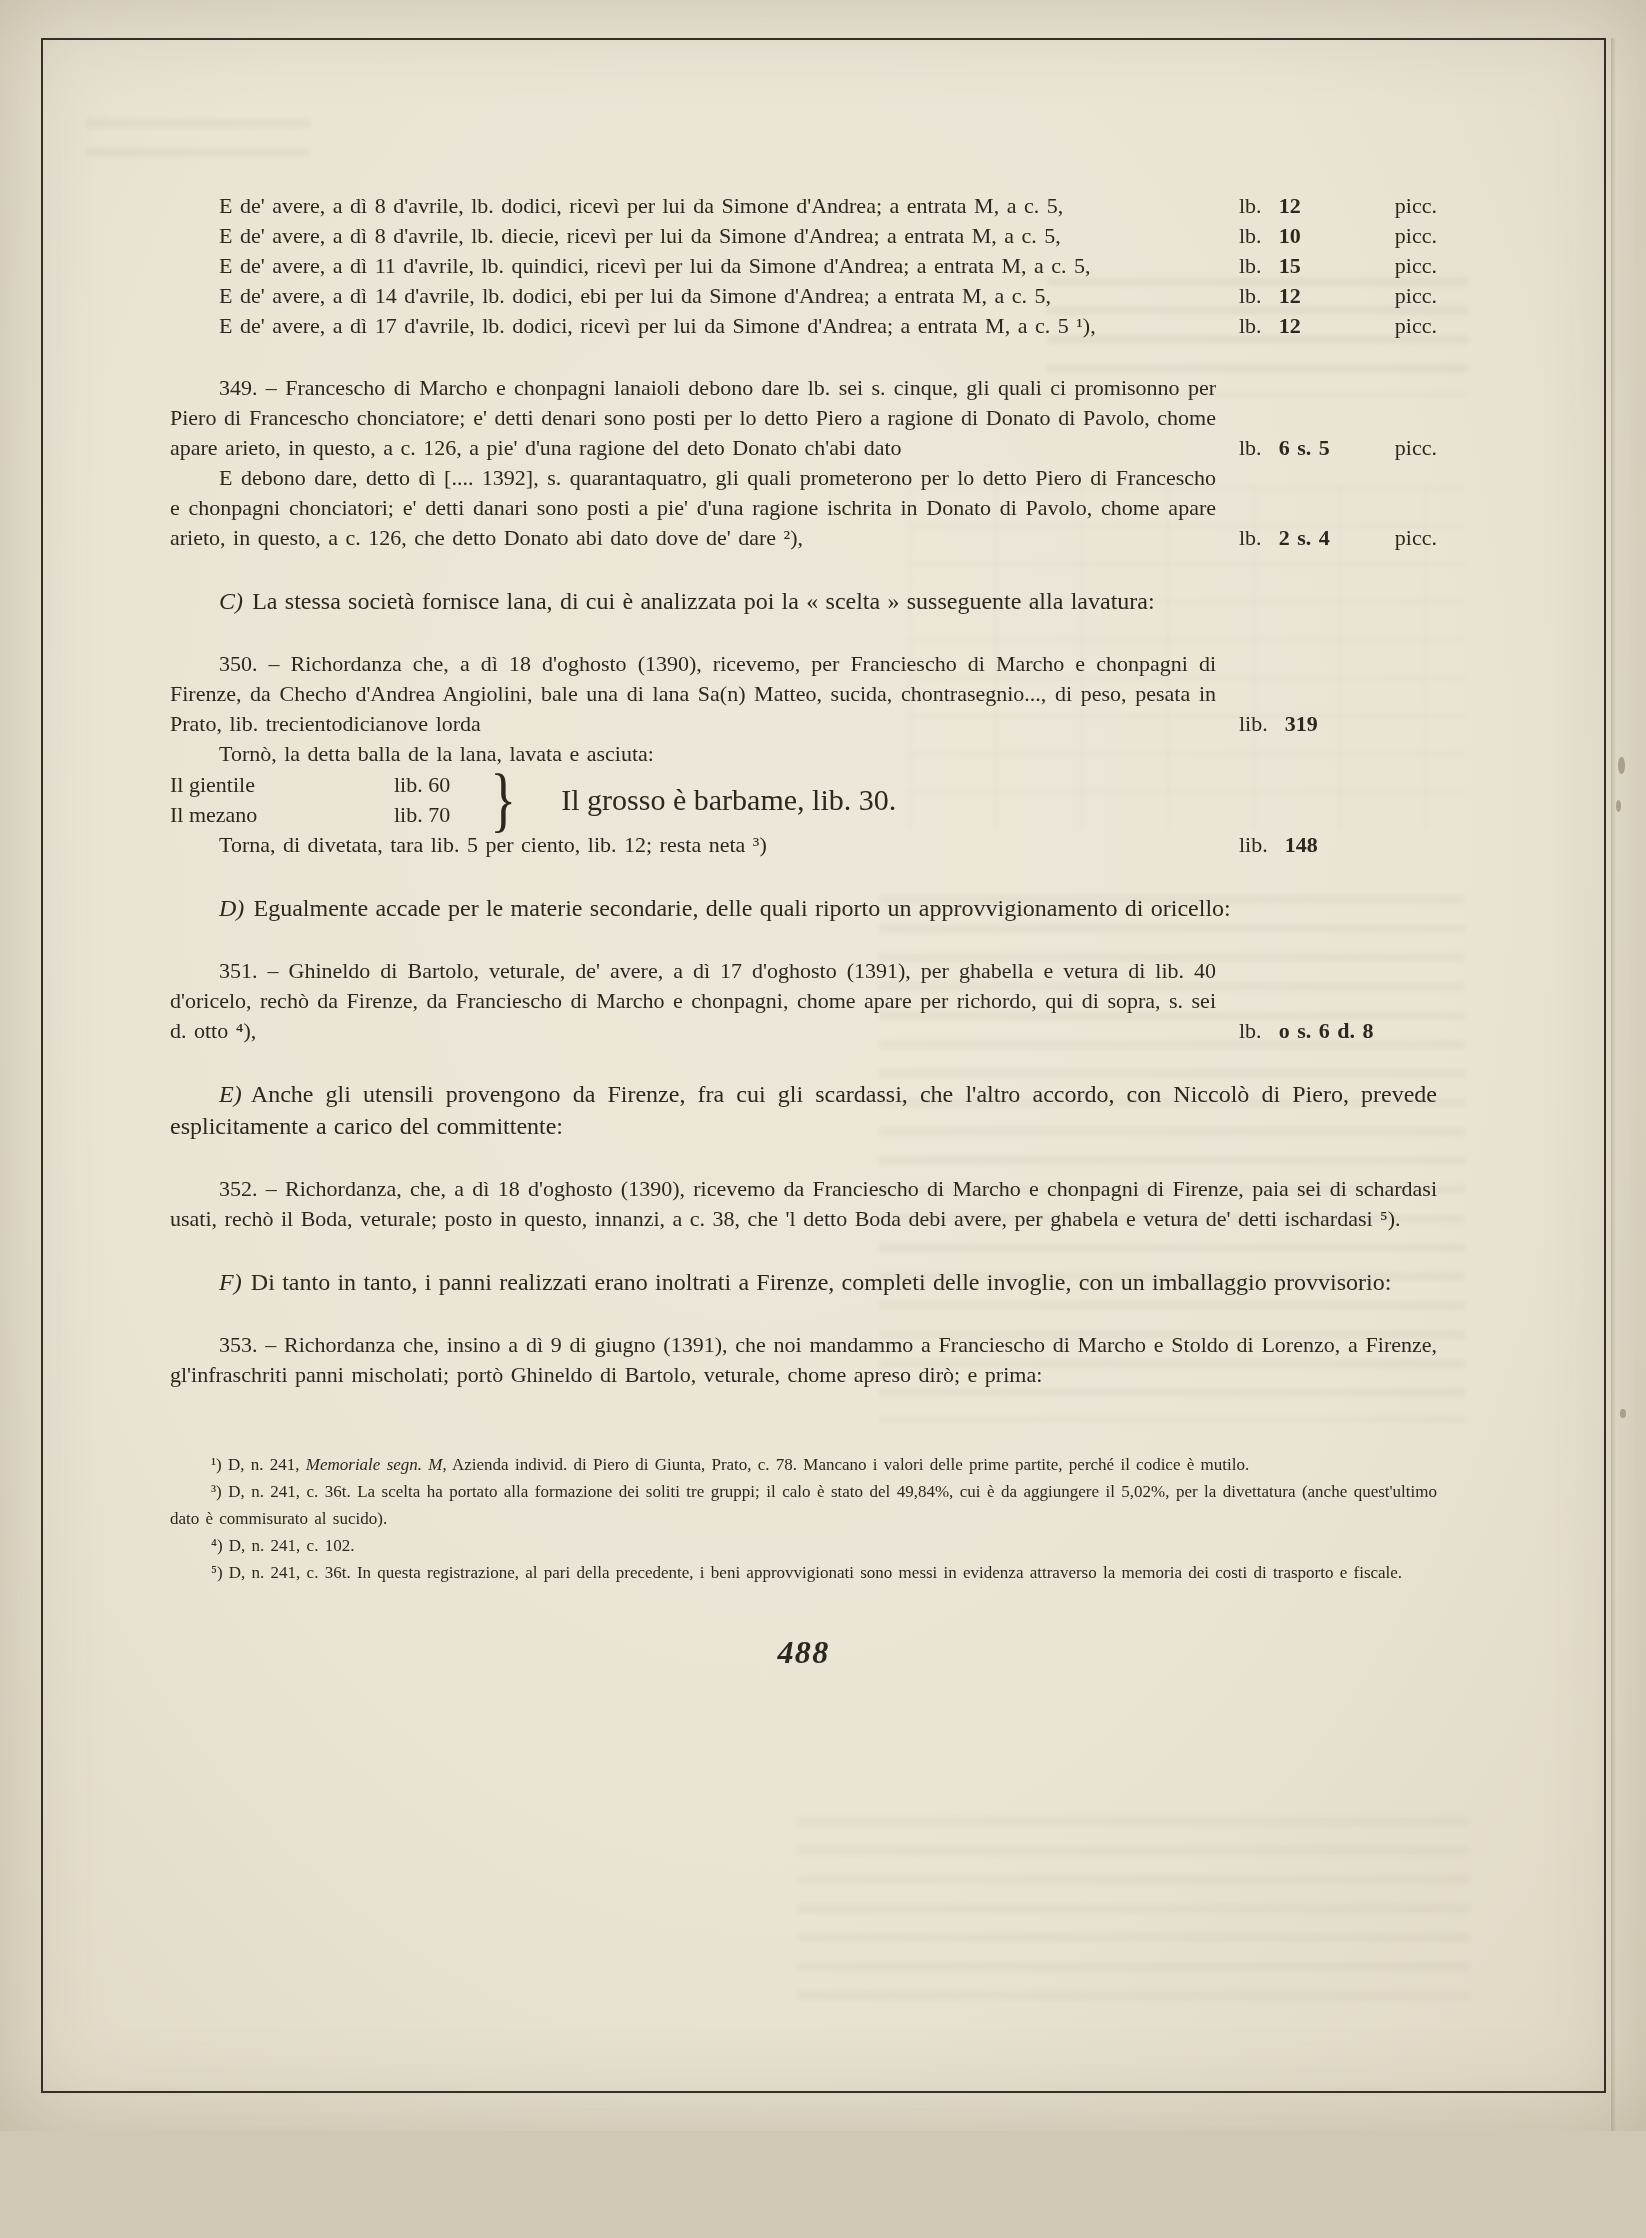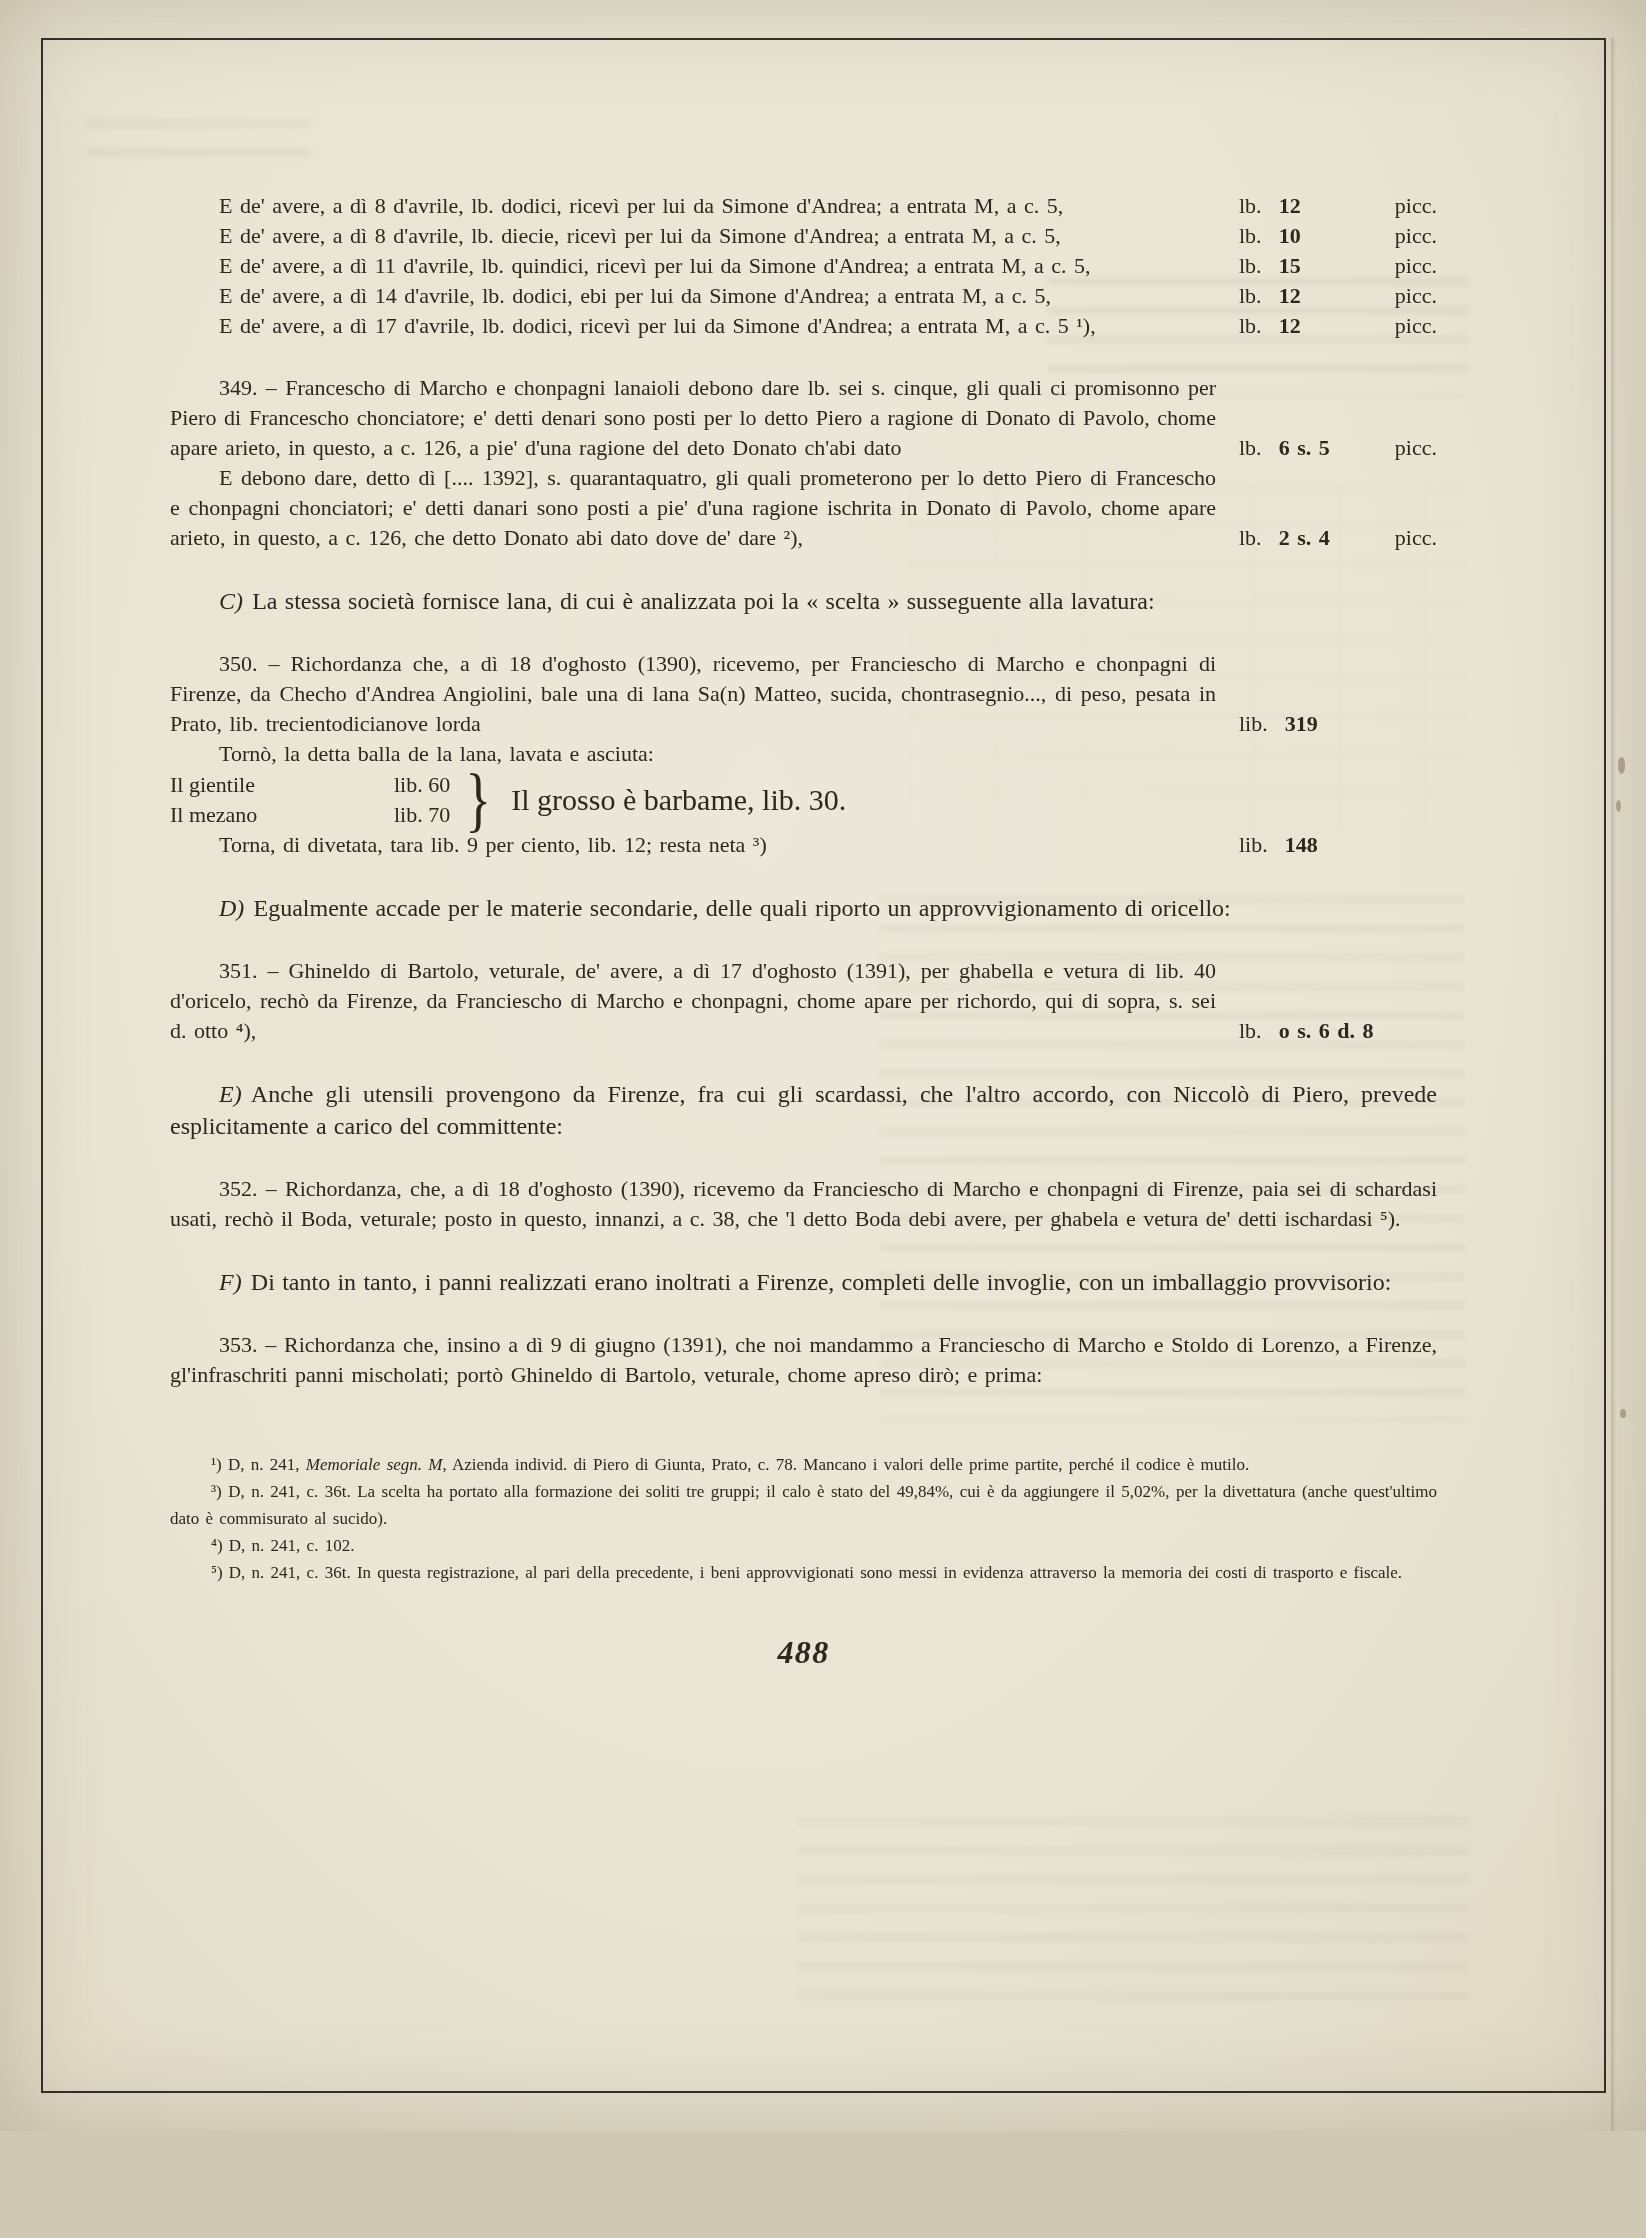--- a/index.html
+++ b/index.html
@@ -43,21 +43,21 @@
   .amount .unit { margin-left:auto; }
 
   .commentary {
     font-size:24px; line-height:32px; text-align:justify;
     text-indent:49px; word-spacing:1.3px; margin-top:32px;
   }
   .sec-label { font-style:italic; margin-right:9.2px; }
 
   .gap { margin-top:32px; }
 
-  .wool { display:flex; align-items:center; font-size:22px; line-height:30px; }
+  .wool { display:flex; align-items:center; font-size:22px; line-height:30px;gap:25px; }
   .grade-rows { }
   .grade-row { display:flex; }
   .g-label { width:224px; }
   .g-val { }
   .brace {
     font-size:72px; line-height:61px; margin:0 16px 0 10.5px;
     transform:scaleX(0.75); color:#2c2820; font-weight:400;
   }
   .brace-note { font-size:30px; }
 
@@ -167,21 +167,21 @@
         <div class="grade-row">
           <span class="g-label">Il mezano</span>
           <span class="g-val">lib. 70</span>
         </div>
       </div>
       <span class="brace">}</span>
       <span class="brace-note">Il grosso è barbame, lib. 30.</span>
     </div>
 
     <div class="record w-amt indent">
-      <span>Torna, di divetata, tara lib. 9 per ciento, lib. 12; resta neta ³)</span>
+      <span>Torna, di divetata, tara lib. 5 per ciento, lib. 12; resta neta ³)</span>
       <span class="amount">
           <span class="cur">lib.</span>
           <span class="val">148</span>
           <span class="unit"></span>
         </span>
     </div>
 
     <p class="commentary"><span class="sec-label">D)</span><span>Egualmente accade per le materie secondarie, delle quali riporto un approvvigionamento di oricello:</span></p>
 
     <div class="record w-amt indent gap">

